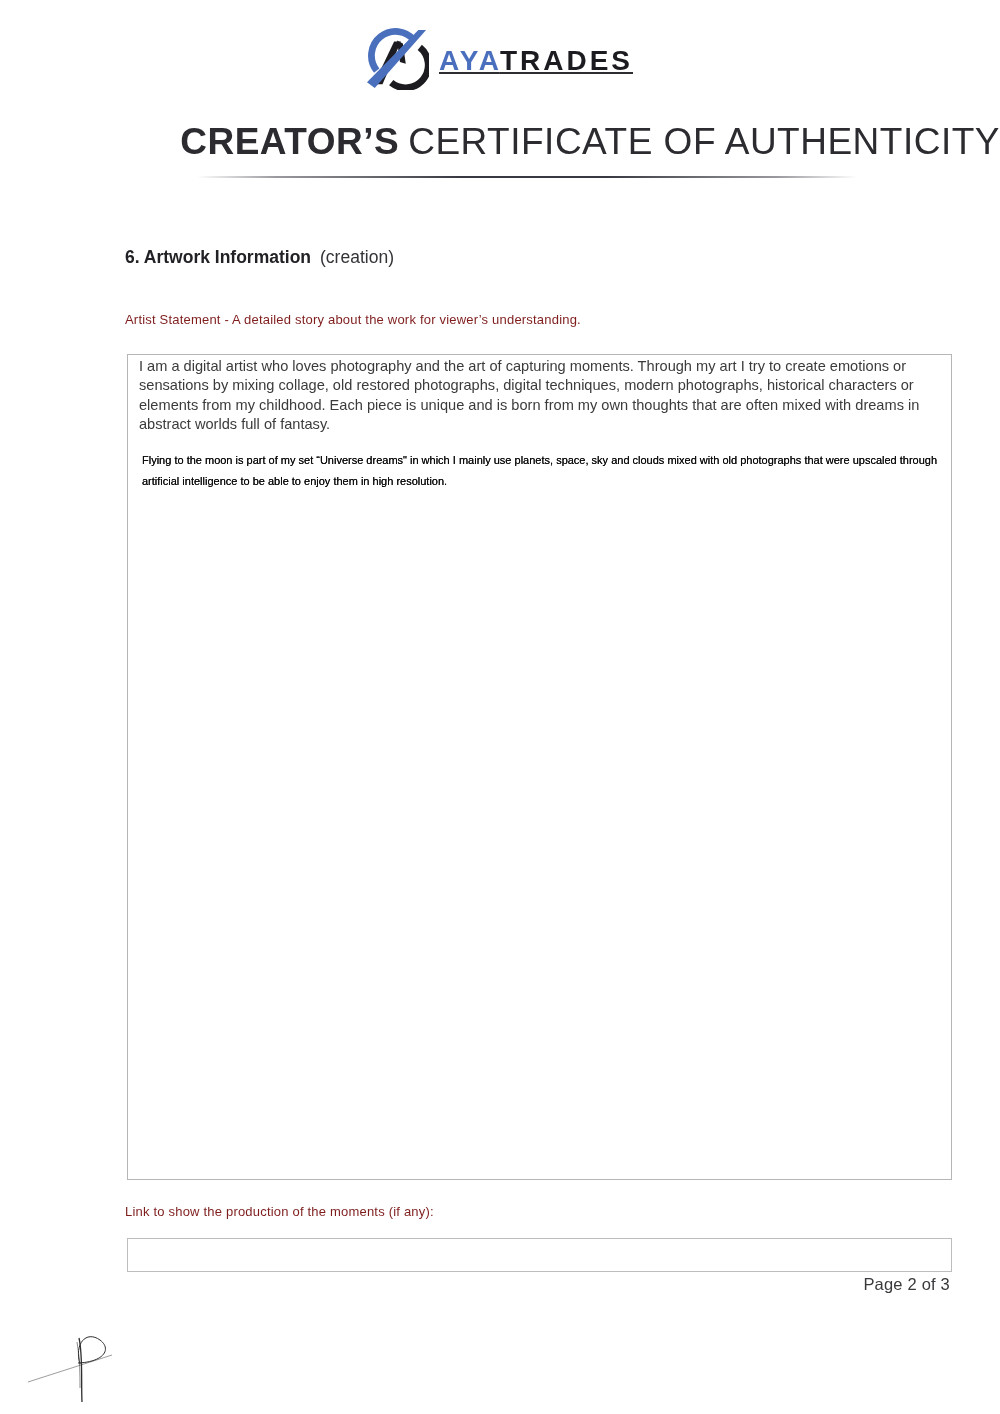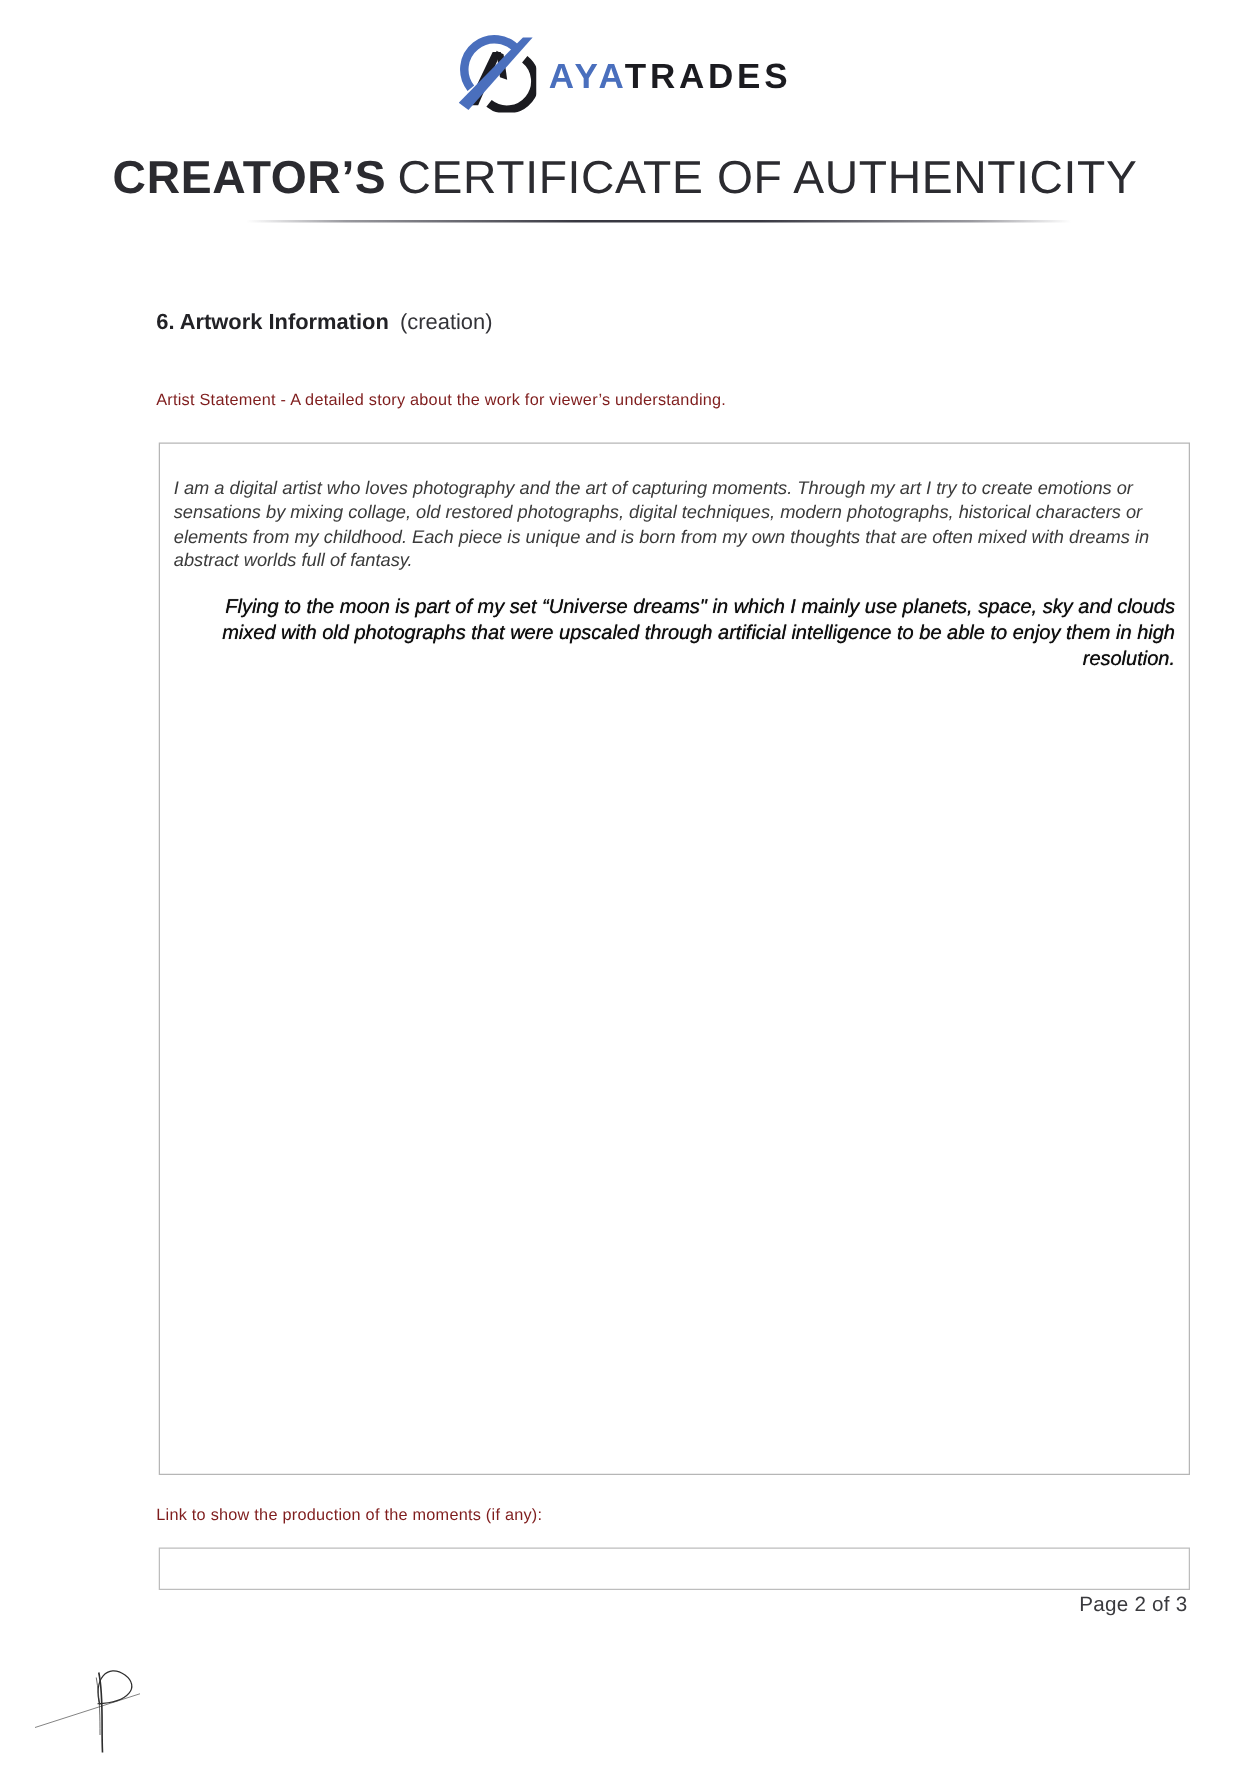--- a/index.html
+++ b/index.html
@@ -13,29 +13,29 @@
   }
 
   
   .logo-row {
     position: absolute; top: 26px; left: 0; width: 100%;
     display: flex; justify-content: center; align-items: center; gap: 10px;
   }
   .logo-mark { width: 62px; height: 64px; flex: 0 0 auto; }
   .logo-word {
     font-size: 28px; font-weight: bold; letter-spacing: 3px;
-    white-space: nowrap; padding-top: 6px;
+    white-space: nowrap; padding-top: 6px; text-decoration: underline;
   }
   .logo-word .aya   { color: #4a6fbd; }
   .logo-word .trades{ color: #1b1b20; }
 
   
   .doc-title {
     position: absolute; top: 121px; left: 0; width: 100%;
-    text-align: center; font-size: 37px; color: #2b2b30;
+    text-align: right; font-size: 37px; color: #2b2b30;
     letter-spacing: 0.5px; white-space: nowrap;
   }
   .doc-title .t-bold  { font-weight: bold; }
   .doc-title .t-light { font-weight: normal; margin-left: 9px; }
 
   .title-underline {
     position: absolute; top: 176px; left: 197px; width: 660px; height: 2px;
     background: linear-gradient(90deg,
       rgba(90,90,100,0) 0%, rgba(70,70,80,0.55) 12%,
       rgba(45,45,55,0.95) 40%, rgba(45,45,55,0.95) 62%,
@@ -56,31 +56,29 @@
     font-size: 13px; color: #7f1d1d; letter-spacing: 0.2px;
   }
   .statement-label { top: 312px; }
   .link-label      { top: 1204px; }
 
   
   .statement-box {
     position: absolute; left: 127px; top: 354px;
     width: 825px; height: 826px;
     border: 1px solid #b6b6b6; background: #ffffff;
-    padding: 27px 11px;
-    font-style: italic;
+    padding: 2px 11px;
   }
   .statement-box p {
     font-size: 14.6px; line-height: 19.4px; color: #3b3b3b;
   }
   .statement-box p.p2 {
     margin-top: 15px; padding-left: 3px;
-    font-size: 16px; line-height: 21.3px; color: #0e0e0e;
+    font-size: 11px; line-height: 21.3px; color: #0e0e0e;
     text-shadow: 0 0 0.55px #0e0e0e; 
-    text-align: right;
   }
 
   
   .link-input {
     position: absolute; left: 127px; top: 1238px;
     width: 825px; height: 34px;
     border: 1px solid #bdbdbd; background: #ffffff;
     font-size: 15px; padding: 0 10px; color: #333;
     font-family: "Liberation Sans", sans-serif;
     border-radius: 0; outline: none; display: block;

